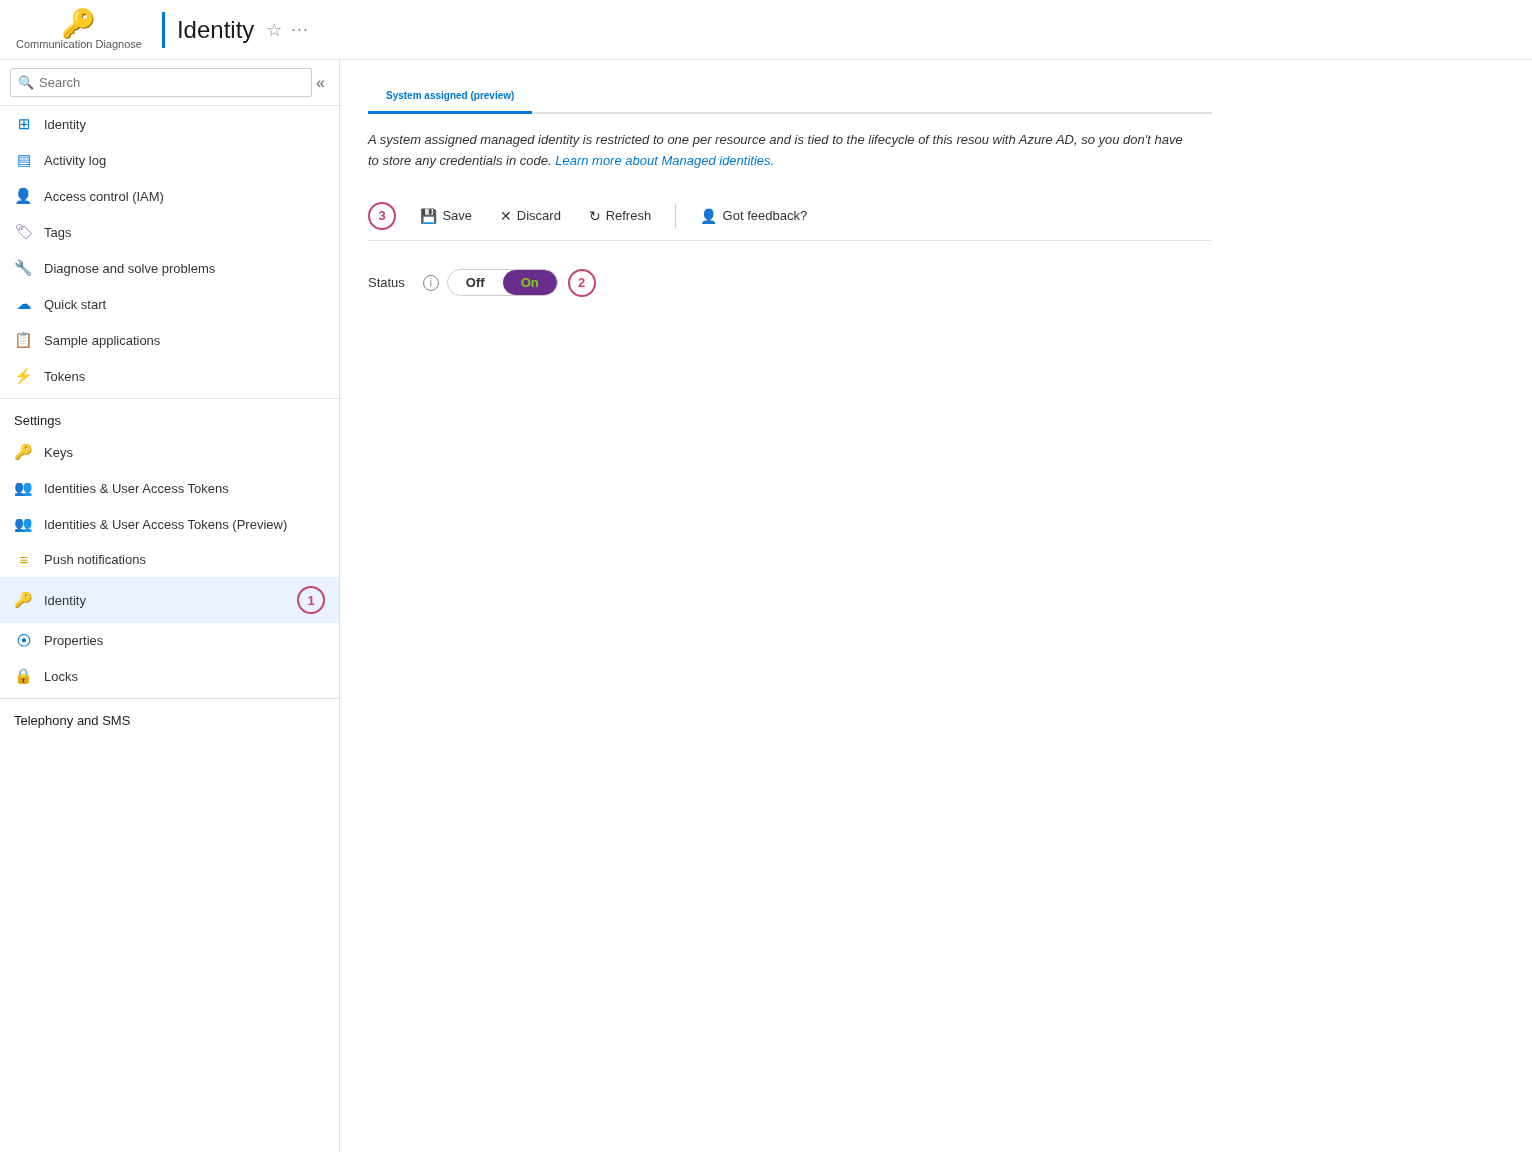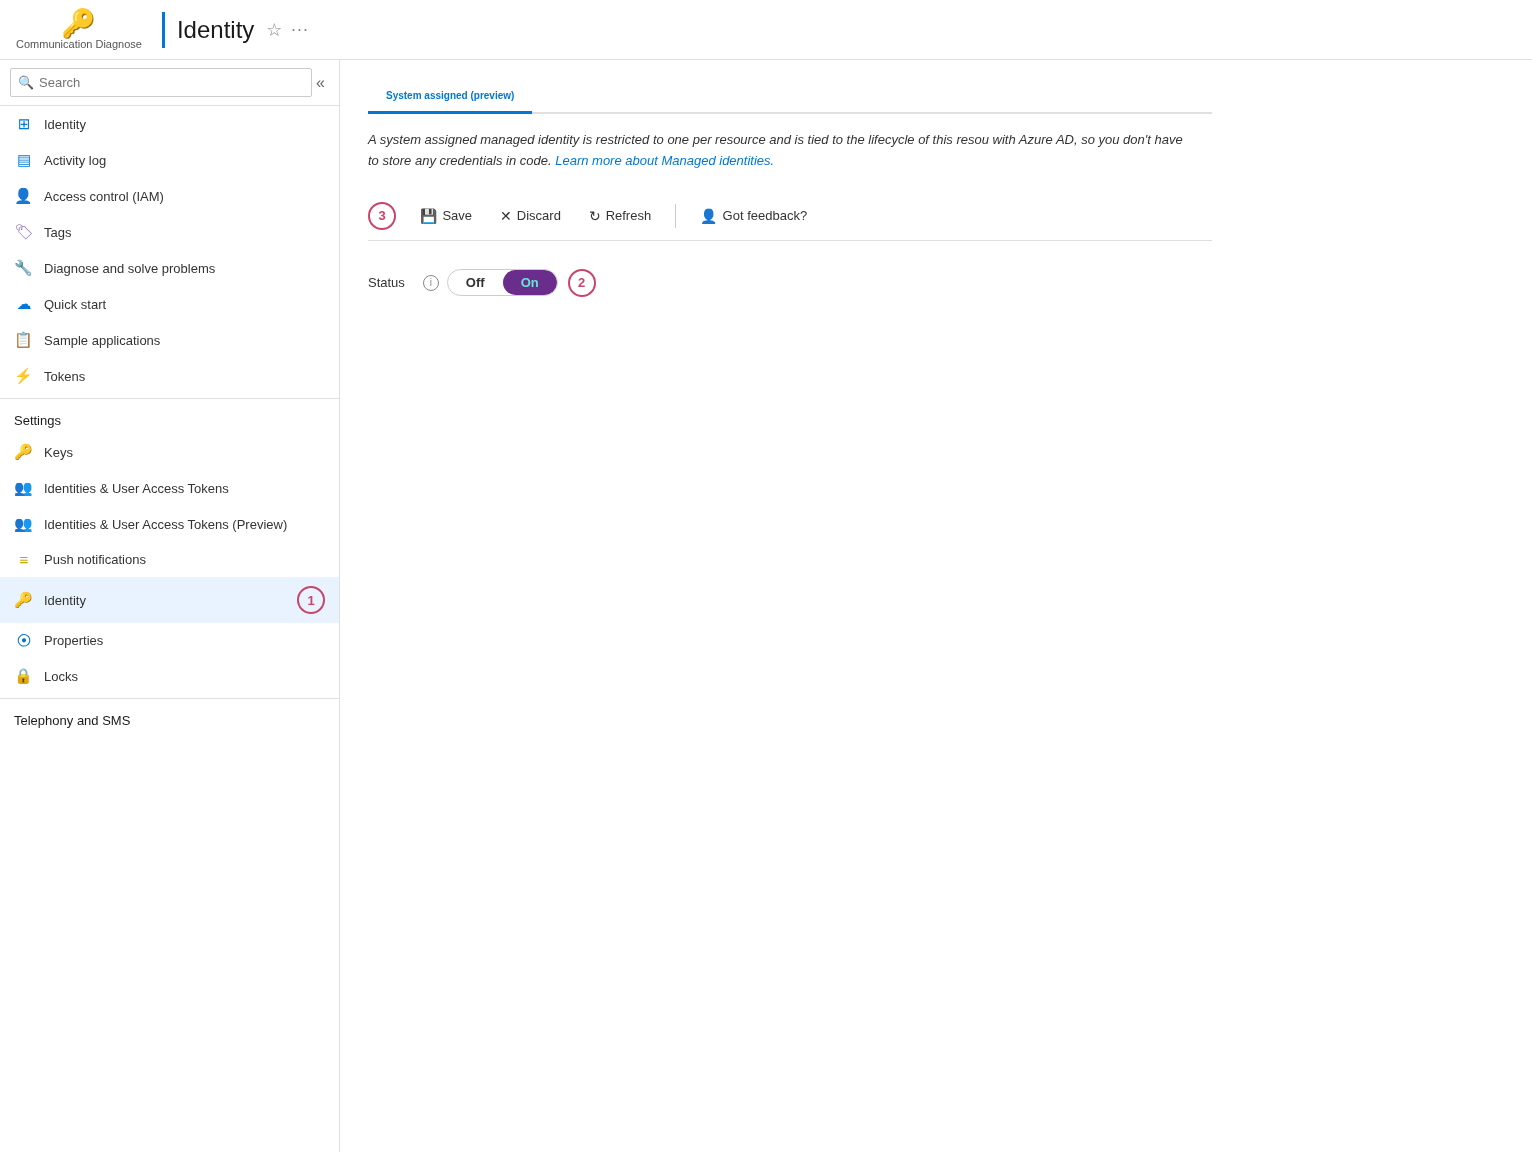--- a/index.html
+++ b/index.html
@@ -61,21 +61,21 @@
     
     .status-row { display: flex; align-items: center; margin-bottom: 16px; }
     .status-label { font-size: 13px; color: #333; margin-right: 8px; display: flex; align-items: center; gap: 18px; }
     .info-icon { width: 16px; height: 16px; border-radius: 50%; border: 1.5px solid #888; display: inline-flex; align-items: center; justify-content: center; font-size: 10px; color: #888; cursor: pointer; }
 
     
     .toggle-container { display: flex; align-items: center; gap: 10px; }
     .toggle-switch { display: flex; border: 1.5px solid #ccc; border-radius: 20px; overflow: hidden; cursor: pointer; background: #fff; font-weight: bold; }
     .toggle-option { padding: 5px 18px; font-size: 13px; border-radius: 20px; transition: background 0.2s; }
     .toggle-option.off { color: #333; background: transparent; }
-    .toggle-option.on { background: #6b2d8b; color: #5eead4; }
+    .toggle-option.on { background: #6b2d8b; color: #84cc16; }
     .step-badge-2 { width: 28px; height: 28px; border-radius: 50%; background: transparent; border: 2px solid #c9456a; color: #c9456a; display: flex; align-items: center; justify-content: center; font-size: 13px; font-weight: 600; }
 
     
     .icon-yellow { color: #d4a017; }
     .icon-blue { color: #0078d4; }
     .icon-purple { color: #8764b8; }
     .icon-teal { color: #00b4d8; }
     .icon-orange { color: #e05c00; }
     .icon-lightblue { color: #0099bc; }
     .icon-gold { color: #c8a400; }

